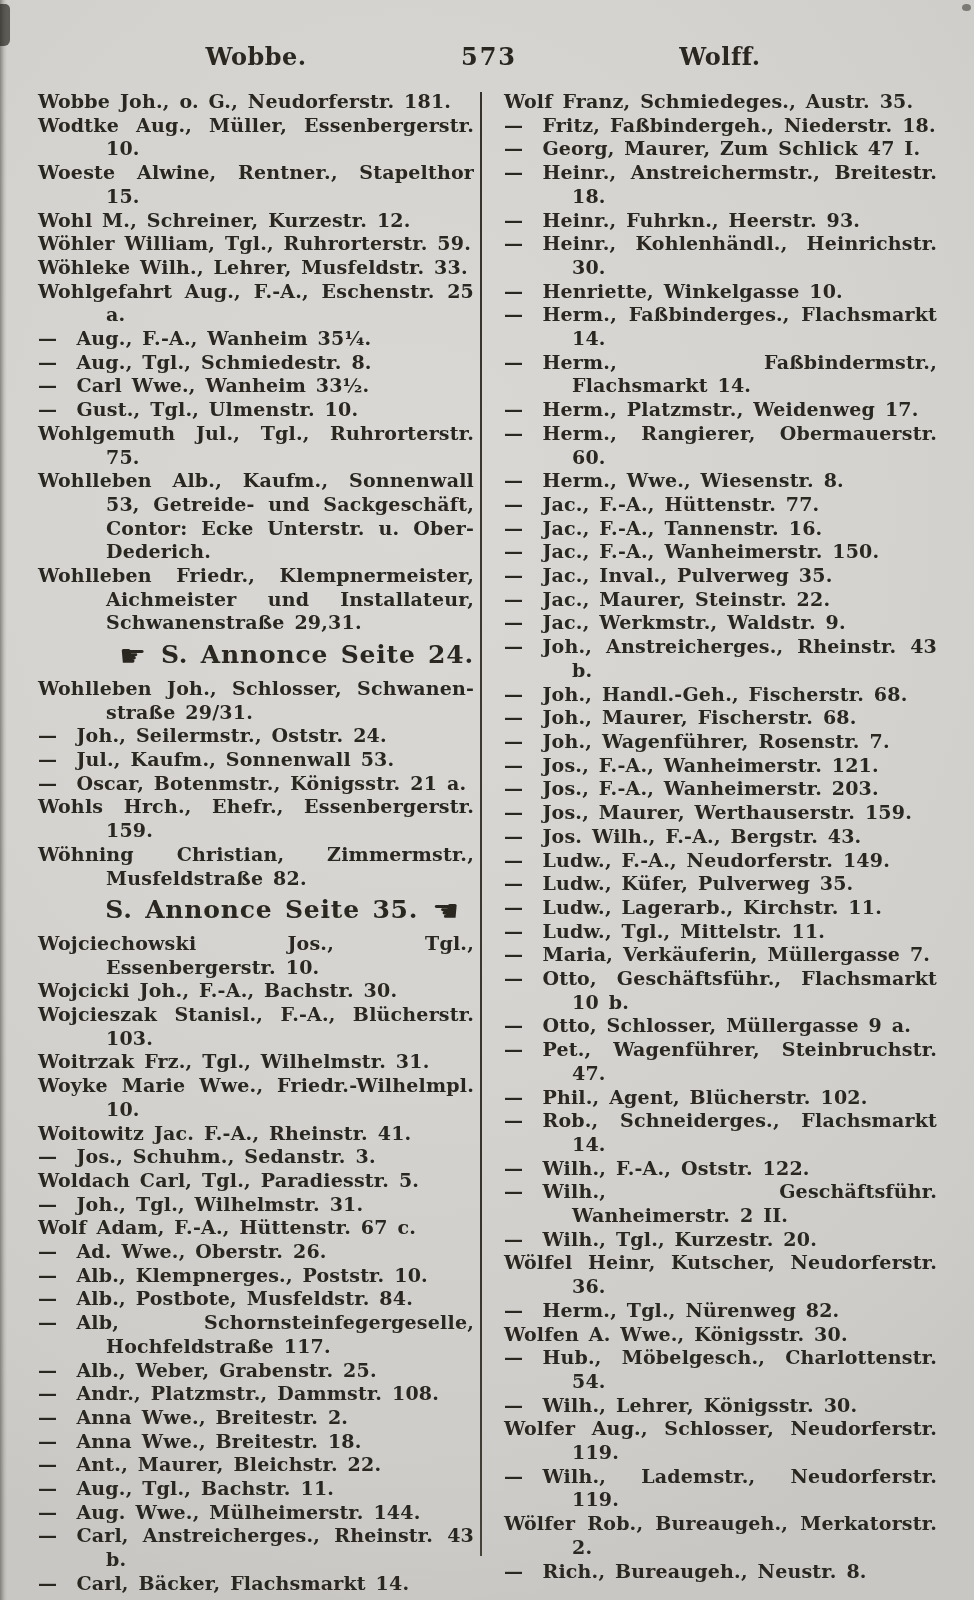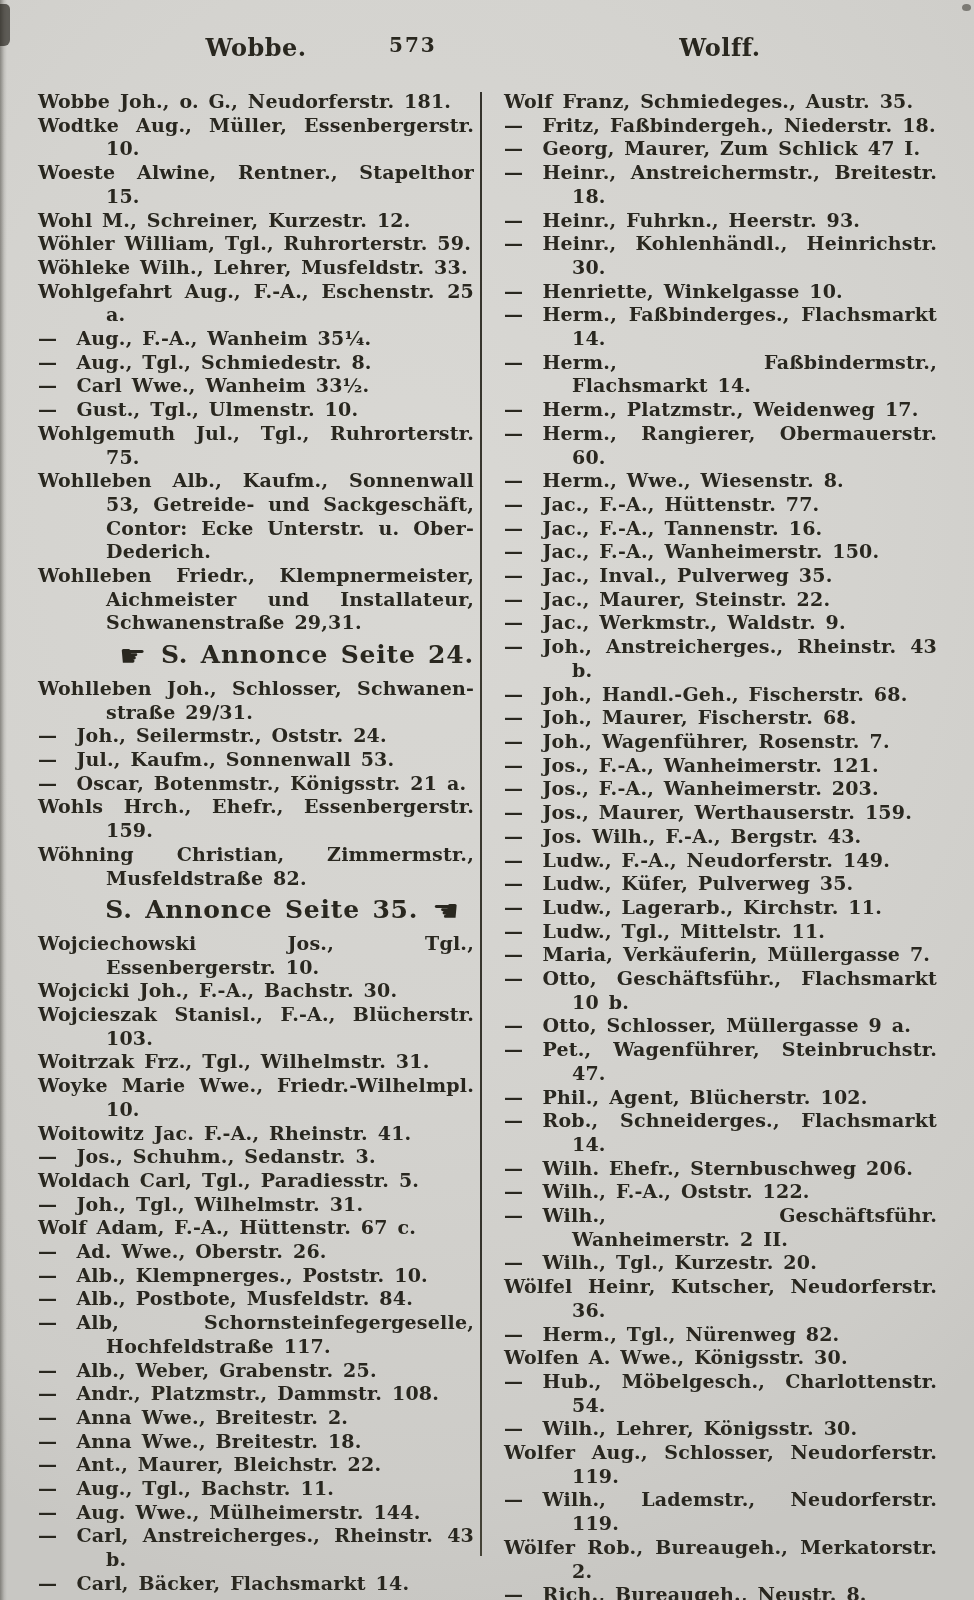--- a/index.html
+++ b/index.html
@@ -28,26 +28,26 @@
     position: absolute; left: 0; top: 4px; width: 10px; height: 42px;
     background: rgba(30,28,22,0.65);
     border-radius: 0 5px 6px 0;
   }
   .speck-tr {
     position: absolute; right: 3px; top: 4px; width: 9px; height: 7px;
     background: rgba(40,38,30,0.5); border-radius: 50%;
   }
   .header {
     position: absolute;
-    top: 33px; left: 0; right: 0; height: 34px;
+    top: 42px; left: 0; right: 0; height: 34px;
     font-size: 24px;
     letter-spacing: 0.5px;
   }
   .header .hleft  { position: absolute; left: 38px;  width: 436px; text-align: center; }
-  .header .hnum   { position: absolute; left: 389px; width: 200px; text-align: left; font-size: 20px; letter-spacing: 2px; }
+  .header .hnum   { position: absolute; left: 389px; width: 200px; text-align: center; font-size: 24px; letter-spacing: 2px; }
   .header .hright { position: absolute; left: 503px; width: 434px; text-align: center; }
 
   .divider {
     position: absolute;
     left: 480px; top: 92px;
     width: 2px; height: 1464px;
     background: linear-gradient(to bottom, #34322b 0%, #3a382f 45%, #34322b 78%, #454337 100%);
   }
   .col {
     position: absolute;
@@ -175,21 +175,20 @@
       <div class="entry">— Ludw., F.-A., Neudorferstr. 149.</div>
       <div class="entry">— Ludw., Küfer, Pulverweg 35.</div>
       <div class="entry">— Ludw., Lagerarb., Kirchstr. 11.</div>
       <div class="entry">— Ludw., Tgl., Mittelstr. 11.</div>
       <div class="entry">— Maria, Verkäuferin, Müllergasse 7.</div>
       <div class="entry">— Otto, Geschäftsführ., Flachsmarkt 10 b.</div>
       <div class="entry">— Otto, Schlosser, Müllergasse 9 a.</div>
       <div class="entry">— Pet., Wagenführer, Steinbruchstr. 47.</div>
       <div class="entry">— Phil., Agent, Blücherstr. 102.</div>
       <div class="entry">— Rob., Schneiderges., Flachsmarkt 14.</div>
-      <div class="entry">— Wilh. Ehefr., Sternbuschweg 206.</div>
       <div class="entry">— Wilh., F.-A., Oststr. 122.</div>
       <div class="entry">— Wilh., Geschäftsführ. Wanheimerstr. 2 II.</div>
       <div class="entry">— Wilh., Tgl., Kurzestr. 20.</div>
       <div class="entry">Wölfel Heinr, Kutscher, Neudorferstr. 36.</div>
       <div class="entry">— Herm., Tgl., Nürenweg 82.</div>
       <div class="entry">Wolfen A. Wwe., Königsstr. 30.</div>
       <div class="entry">— Hub., Möbelgesch., Charlottenstr. 54.</div>
       <div class="entry">— Wilh., Lehrer, Königsstr. 30.</div>
       <div class="entry">Wolfer Aug., Schlosser, Neudorferstr. 119.</div>
       <div class="entry">— Wilh., Lademstr., Neudorferstr. 119.</div>

